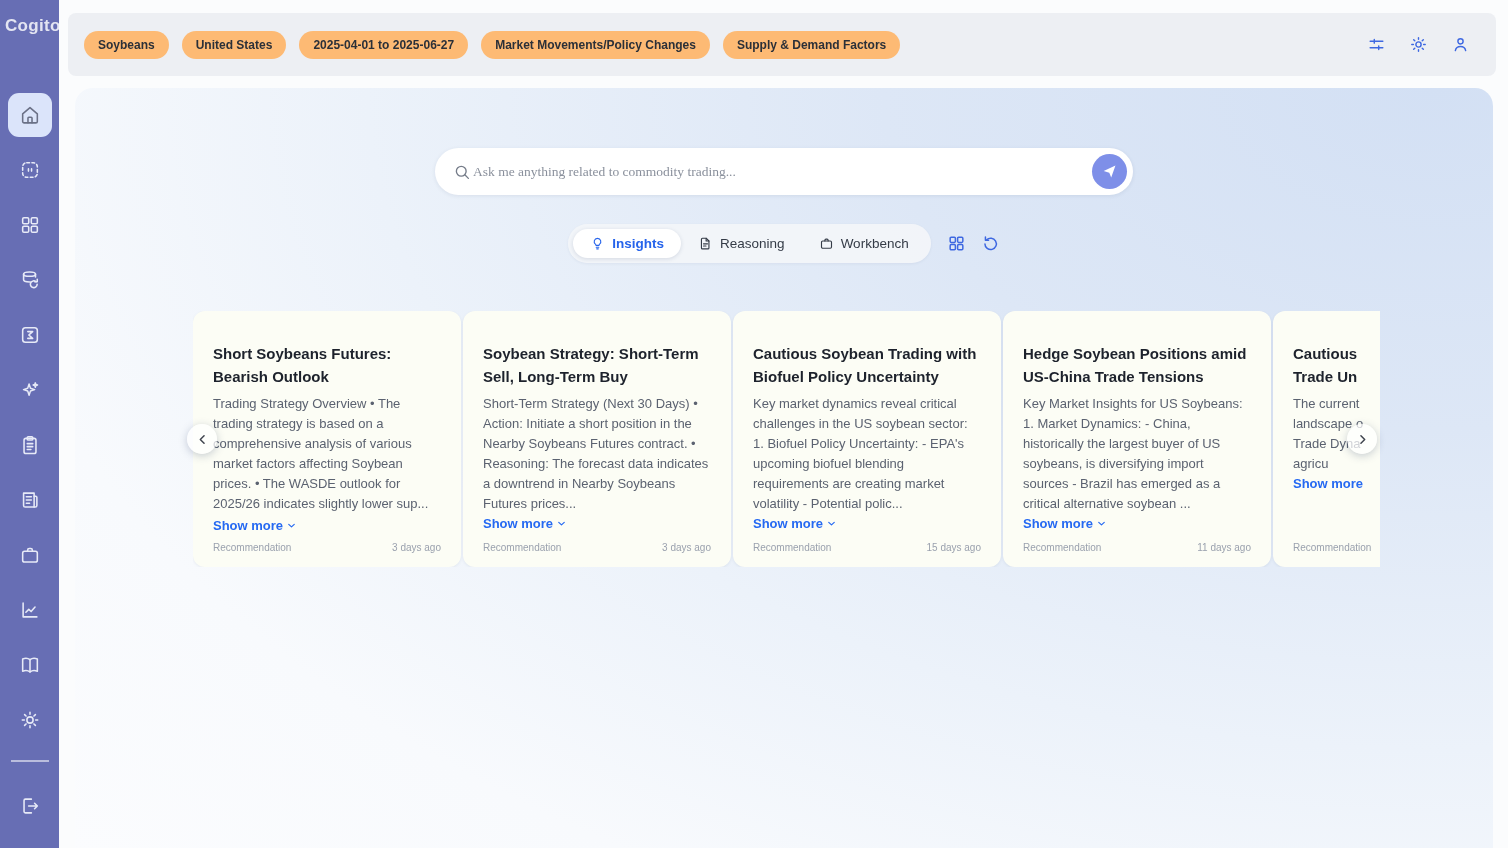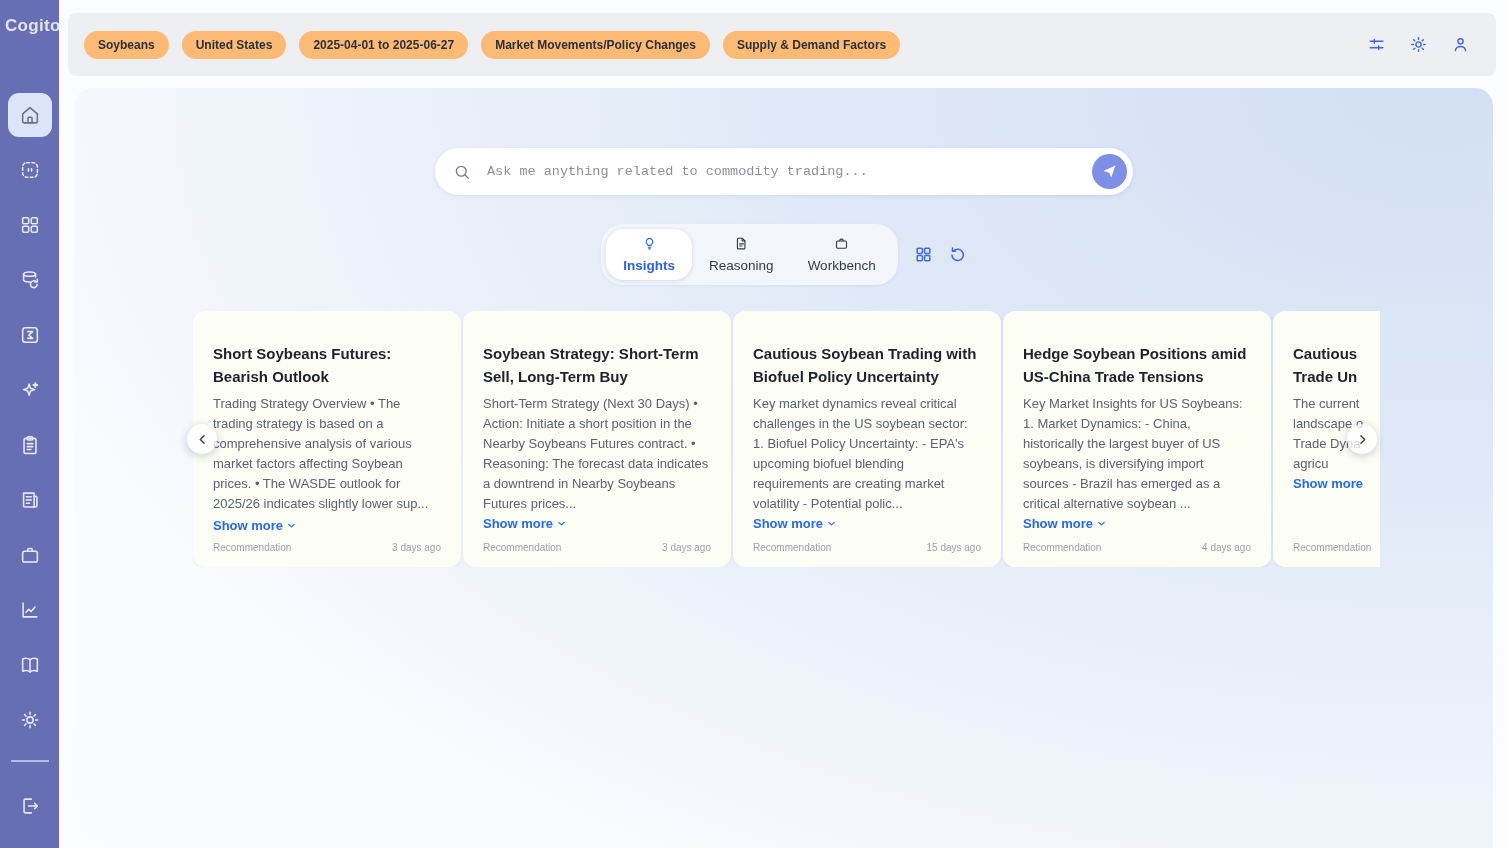--- a/index.html
+++ b/index.html
@@ -51,41 +51,41 @@
 
   
   .search {
     position:absolute; left:360px; top:60px; width:698px; height:47px;
     background:#fff; border-radius:24px; box-shadow:0 1px 4px rgba(30,50,90,.09);
     display:flex; align-items:center; padding:0 6px 0 18px;
   }
   .search .mag { color:#757c89; width:18px; height:18px; flex:0 0 auto; }
   .search input {
     flex:1; border:none; outline:none; background:transparent;
-    margin-left:14px; font-size:13.5px; color:#a16207; font-family:Liberation Mono, monospace;
+    margin-left:0; font-size:13.5px; color:#a16207; font-family:Liberation Serif, serif;
   }
   .search input::placeholder { color:#8a909c; }
   .send {
     width:35px; height:35px; border-radius:50%; border:none; cursor:pointer;
     background:#7e8fe8; display:flex; align-items:center; justify-content:center; flex:0 0 auto;
   }
   .send svg { width:17px; height:17px; color:#fff; }
 
   
   .tabs-row {
     position:absolute; top:136px; left:0; width:100%;
     display:flex; align-items:center; justify-content:center; gap:16px;
   }
   .tab-group {
     display:flex; background:rgba(243,245,249,.92); border-radius:22px; padding:5px;
     box-shadow:0 1px 3px rgba(30,50,90,.06);
   }
   .tab {
     display:flex; align-items:center; gap:7px; padding:7px 17px; border-radius:18px;
-    font-size:13.5px; color:#343b47; cursor:pointer; white-space:nowrap;flex-direction:column;
+    font-size:13.5px; color:#343b47; cursor:pointer; white-space:nowrap;
   }
   .tab svg { width:15px; height:15px; }
   .tab.active { background:#fff; color:#2563eb; font-weight:bold; box-shadow:0 1px 4px rgba(30,50,90,.14); }
   .view-actions { display:flex; align-items:center; gap:15px; color:#3e68e1; }
   .view-actions svg { width:19px; height:19px; }
 
   
   .carousel { position:absolute; left:118px; top:223px; width:1187px; height:256px; }
   .track-clip { position:absolute; inset:0; overflow:hidden; }
   .track { display:flex; gap:2px; }
@@ -364,21 +364,21 @@
           <h3 class="card-title">Hedge Soybean Positions amid US-China Trade Tensions</h3>
           <div class="card-body">Key Market Insights for US Soybeans: 1. Market Dynamics: - China, historically the largest buyer of US soybeans, is diversifying import sources - Brazil has emerged as a critical alternative soybean ...</div>
           <div><span class="showmore">
                 <span>Show more</span>
                 <svg viewBox="0 0 24 24" fill="none" stroke="currentColor" stroke-width="2.6" stroke-linecap="round" stroke-linejoin="round">
                   <path d="M6 9.5l6 5.5 6-5.5"></path>
                 </svg>
               </span></div>
           <div class="card-footer">
             <span>Recommendation</span>
-            <span>4 days ago</span>
+            <span>11 days ago</span>
           </div>
         </article>
 
         <article class="card">
           <h3 class="card-title">Cautious
 Trade Un</h3>
           <div class="card-body pre">The current
 landscape o
 Trade Dyna
 agricu</div>

